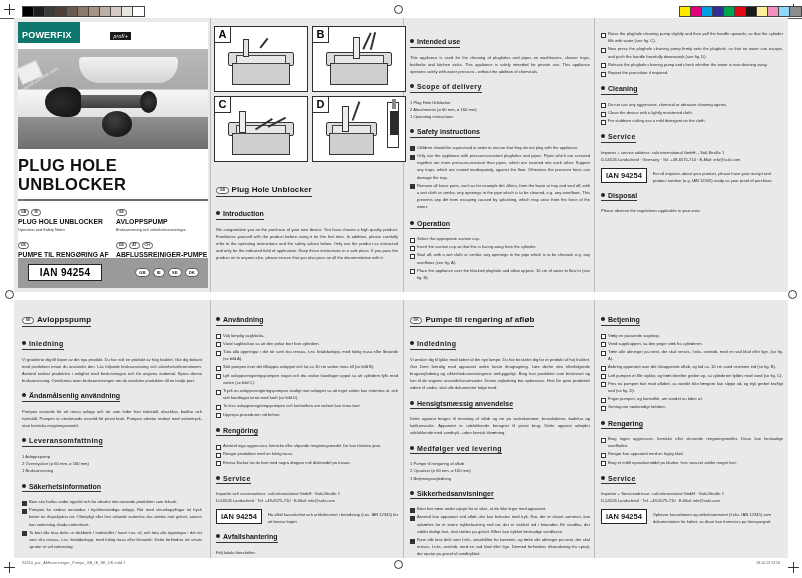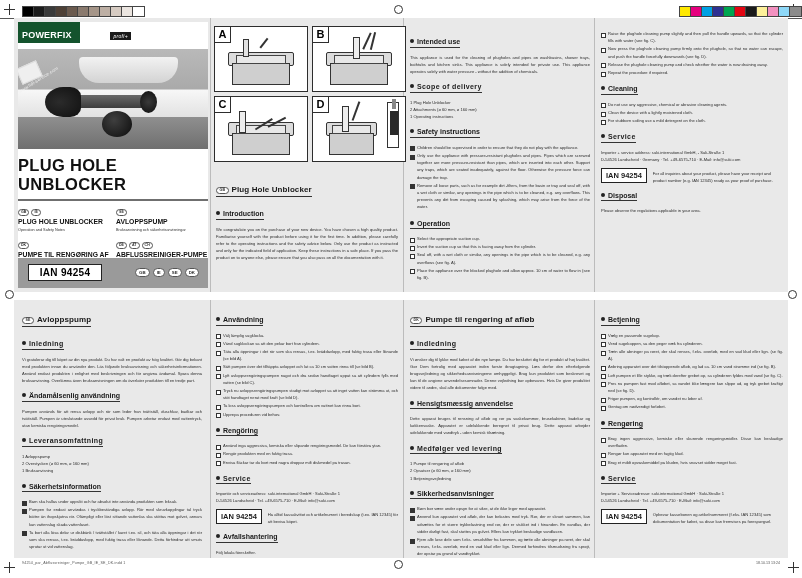--- a/index.html
+++ b/index.html
@@ -41,21 +41,21 @@
     position: absolute;
     background: #e9e9e9;
   }
 
   
   .cover {
     position: absolute; left: 18px; top: 22px; width: 190px; height: 265px;
     background: #ffffff;
   }
   .logo-box {
-    width: 62px; background: #14532d; color:#fff;
+    width: 62px; background: #0f766e; color:#fff;
     padding: 2px 4px 1px 4px; display:inline-block;
   }
   .logo-main {
     font-size: 9px; font-weight: bold; letter-spacing: .2px; line-height: 10px;
   }
   .logo-sub {
     display:inline-block; margin-left:26px; margin-top:1px;
     background:#1a1a1a; color:#fff; font-size:5px; padding:1px 3px;
     font-style: italic; letter-spacing:.3px;
   }

